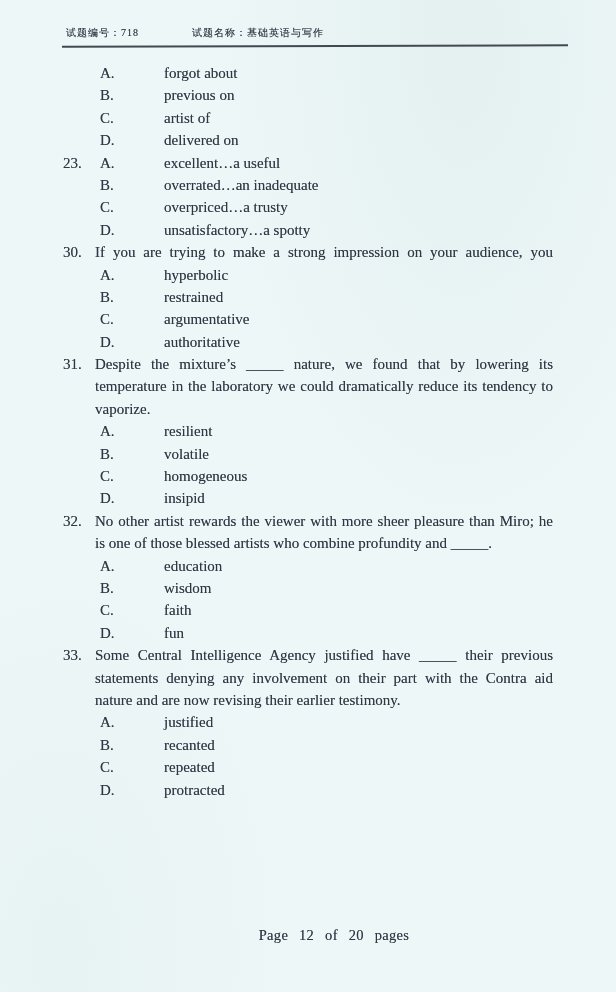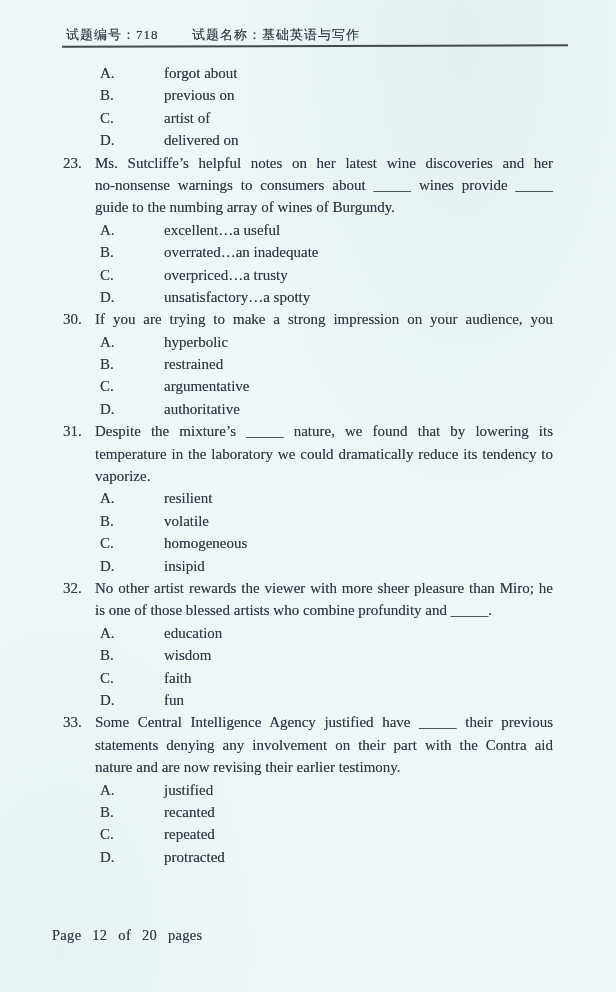--- a/index.html
+++ b/index.html
@@ -16,38 +16,38 @@
     height: 992px;
     background: var(--paper);
     background-image: radial-gradient(ellipse at 75% 4%, rgba(190,205,205,0.18), rgba(0,0,0,0) 38%),
                       radial-gradient(ellipse at 10% 96%, rgba(190,205,205,0.12), rgba(0,0,0,0) 30%);
     font-family: "Liberation Serif", "DejaVu Serif", serif;
     color: var(--ink);
     overflow: hidden;
     text-shadow: 0 0 0.6px rgba(47,55,68,0.55);
   }
   
-  .hdr-label { position: absolute; top: 26px; font-size: 13px; letter-spacing: 1px; white-space: nowrap; }
+  .hdr-label { position: absolute; top: 26px; font-size: 10px; letter-spacing: 1px; white-space: nowrap; }
   .hdr-exam-number { left: 66px; }
   .hdr-exam-name  { left: 192px; }
   .hdr-rule { position: absolute; top: 45px; left: 62px; width: 506px; height: 2px; background: var(--rule); transform: rotate(-0.15deg); }
   
   .content { position: absolute; top: 62px; left: 0; width: 616px; }
   .qline, .orow, .qnum { font-size: 15px; line-height: 22.4px; height: 22.4px; }
   .question { position: relative; }
   .qnum { position: absolute; left: 63px; top: 0; }
   .qbody { margin-left: 95px; width: 458px; }
   .qline { overflow: hidden; white-space: normal; }
   .just { text-align: justify; text-align-last: justify; }
   .just::after { content: ""; display: inline-block; width: 100%; height: 0; }
   .opts .orow { margin-left: 100px; display: flex; }
   .olabel { display: inline-block; width: 28px; flex: 0 0 28px; }
   .otext { flex: 1; white-space: nowrap; margin-left: 36px; }
   
-  .footer { position: absolute; top: 926px; left: 0; width: 616px; text-align: left; }
+  .footer { position: absolute; top: 926px; left: 0; width: 616px; text-align: center; }
   .footer span { font-size: 14.5px; word-spacing: 7px; letter-spacing: 0.3px; margin-left: 52px; }
 </style>
 </head>
 <body>
 
 <div class="page">
 
   <div class="hdr-label hdr-exam-number">试题编号：718</div>
   <div class="hdr-label hdr-exam-name">试题名称：基础英语与写作</div>
   <div class="hdr-rule"></div>
@@ -68,25 +68,20 @@
         <span class="otext">artist of</span>
       </div>
       <div class="orow">
         <span class="olabel">D.</span>
         <span class="otext">delivered on</span>
       </div>
     </div>
 
     <section class="question">
       <span class="qnum">23.</span>
-      <div class="qbody">
-        <div class="qline just">Ms. Sutcliffe’s helpful notes on her latest wine discoveries and her</div>
-        <div class="qline just">no-nonsense warnings to consumers about _____ wines provide _____</div>
-        <div class="qline">guide to the numbing array of wines of Burgundy.</div>
-      </div>
       <div class="opts">
         <div class="orow">
           <span class="olabel">A.</span>
           <span class="otext">excellent…a useful</span>
         </div>
         <div class="orow">
           <span class="olabel">B.</span>
           <span class="otext">overrated…an inadequate</span>
         </div>
         <div class="orow">

